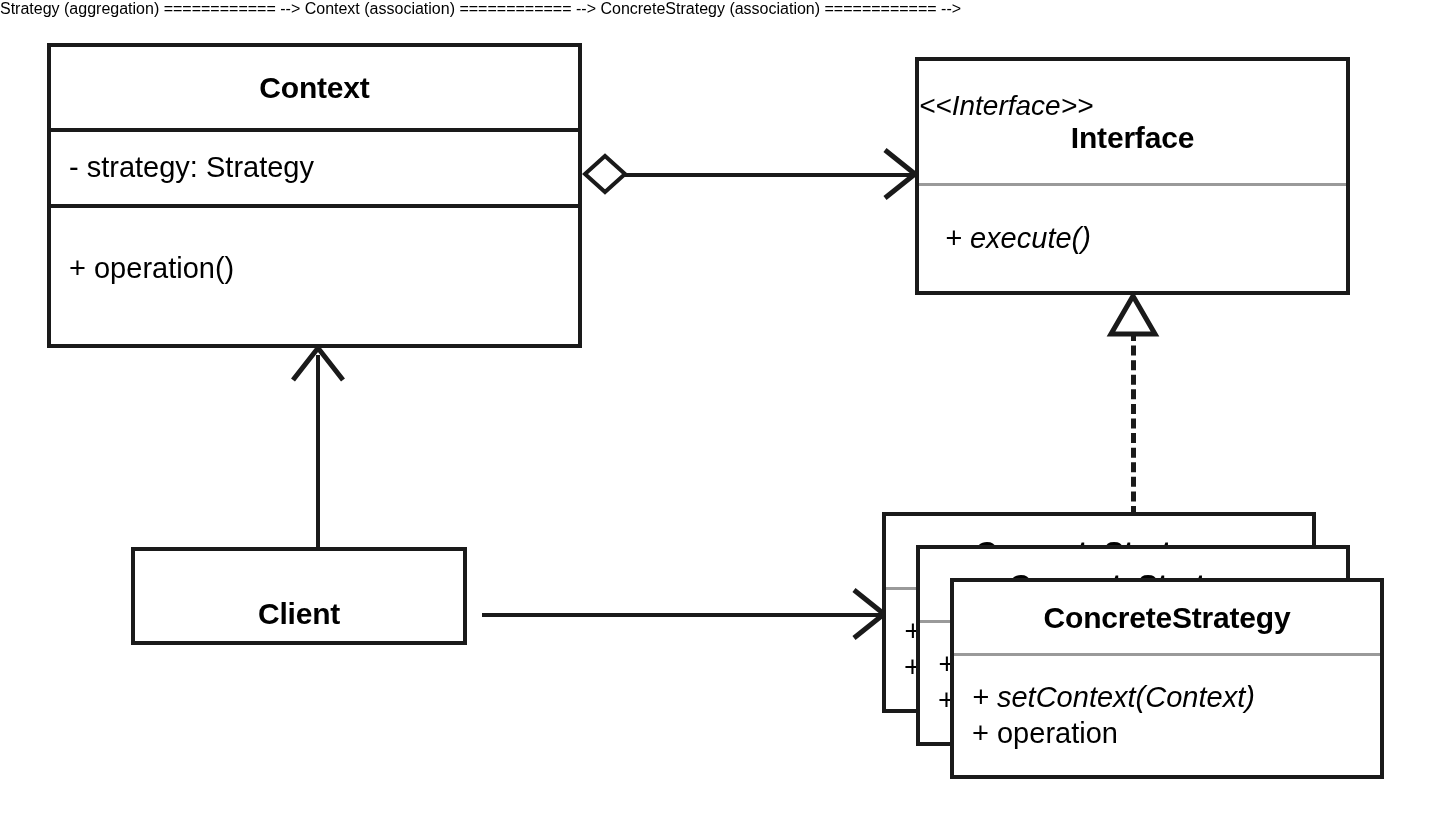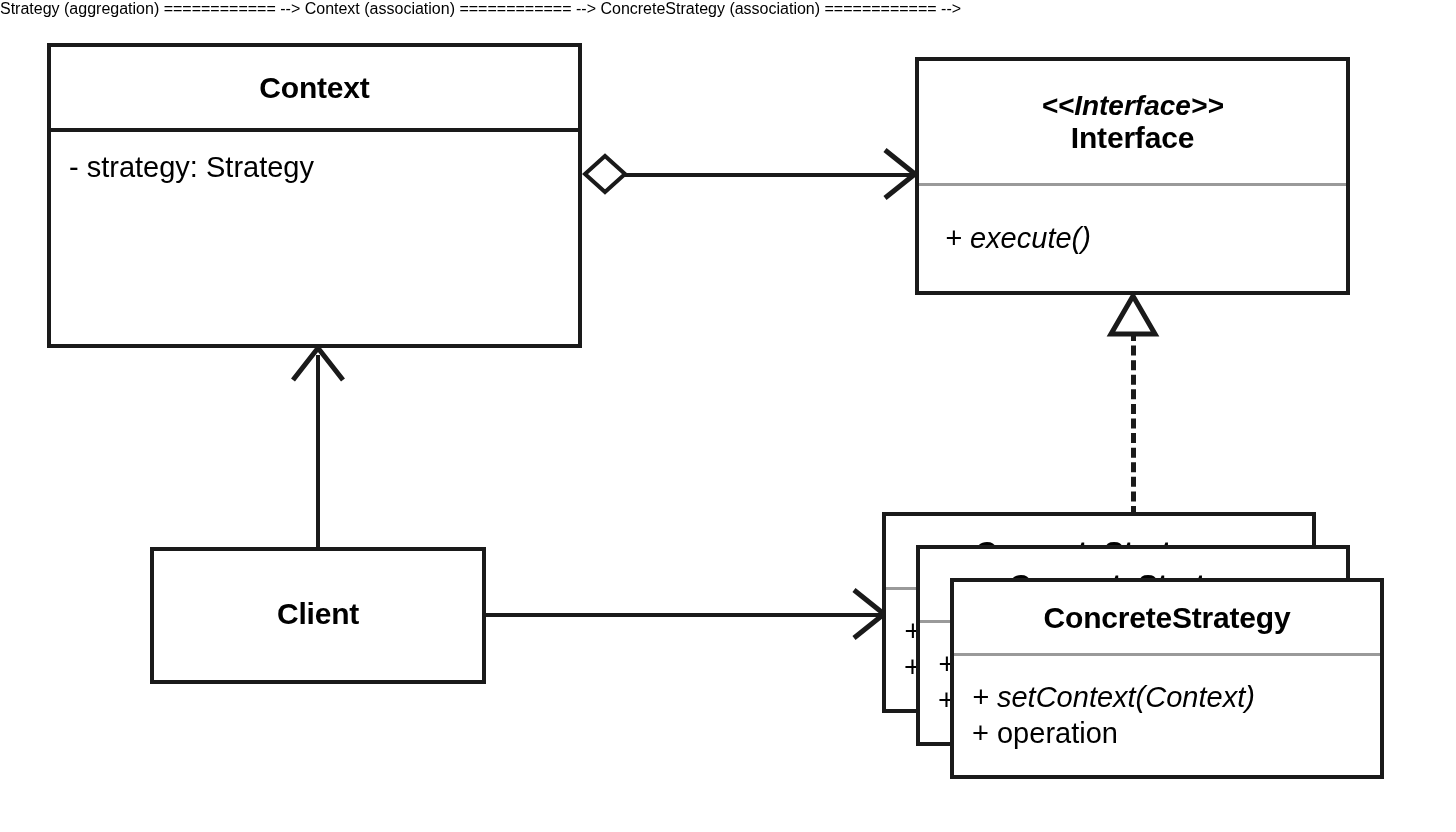--- a/index.html
+++ b/index.html
@@ -34,23 +34,23 @@
 
   .cls-title {
     text-align: center;
     font-weight: bold;
     font-size: 30px;
     color: #000000;
     line-height: 1.12;
     letter-spacing: -0.2px;
   }
   .cls-stereotype {
-    text-align: center;
+    text-align: left;
     font-style: italic;
-    font-weight: bold;
+    font-weight: normal;
     font-size: 28px;
     color: #000000;
     line-height: 1.12;
   }
   .member {
     font-size: 29px;
     color: #000000;
     padding-left: 18px;
     line-height: 1.22;
     white-space: nowrap;
@@ -84,35 +84,38 @@
 <div id="canvas">
 
   
   <div class="uml-box" style="left:47px; top:43px; width:535px; height:305px;">
     <div class="uml-compartment" style="height:81px;">
       <div class="cls-title">Context</div>
     </div>
     <div class="uml-compartment sep-dark" style="height:76px;">
       <div class="member">- strategy: Strategy</div>
     </div>
+    <div class="uml-compartment sep-dark" style="height:126px;">
+      <div class="member">+ operation()</div>
+    </div>
   </div>
 
   
   <div class="uml-box" style="left:915px; top:57px; width:435px; height:238px;">
     <div class="uml-compartment" style="height:122px;">
       <div class="cls-stereotype">&lt;&lt;Interface&gt;&gt;</div>
       <div class="cls-title">Interface</div>
     </div>
     <div class="uml-compartment sep-light" style="height:108px;padding-left:8px;">
       <div class="member italic">+ execute()</div>
     </div>
   </div>
 
   
-  <div class="uml-box" style="left:150px; top:547px; width:336px; height:137px;">
+  <div class="uml-box" style="left:131px; top:547px; width:336px; height:98px;">
     <div class="uml-compartment" style="height:125px;">
       <div class="cls-title">Client</div>
     </div>
   </div>
 
   
   <div class="uml-box" style="left:882px; top:512px; width:434px; height:201px; z-index:1;">
     <div class="uml-compartment" style="height:71px;">
       <div class="cls-title">ConcreteStrategy</div>
     </div>

